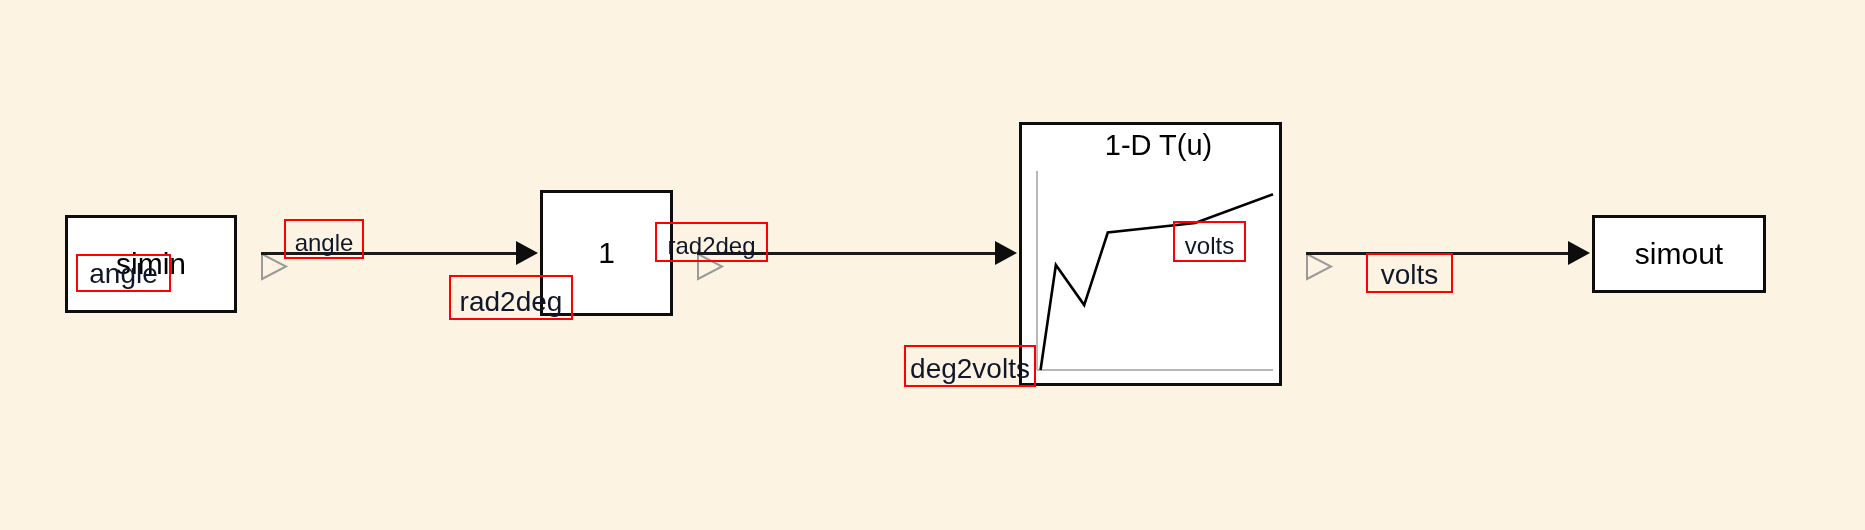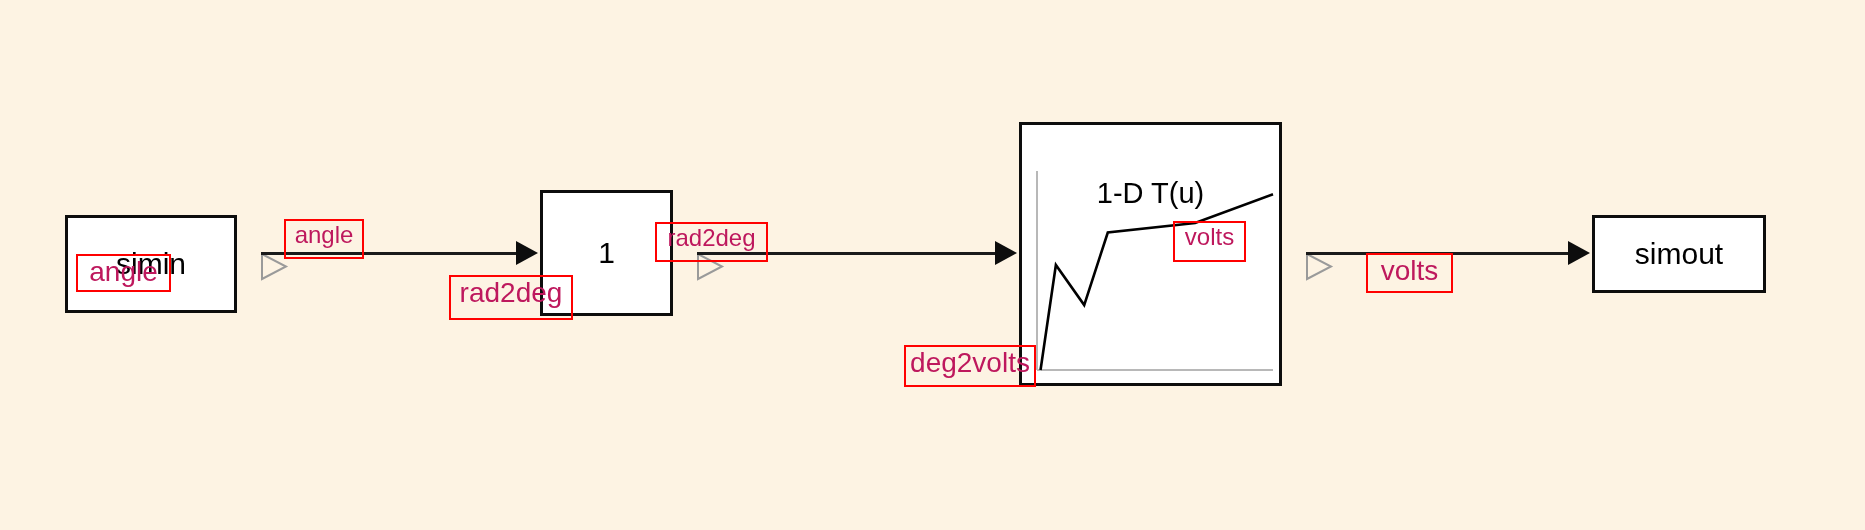--- a/index.html
+++ b/index.html
@@ -52,28 +52,27 @@
     display: block;
   }
   #block-simout {
     left: 1592px; top: 215px; width: 174px; height: 78px;
   }
 
   
   .lut-title {
     position: absolute;
     top: 4px;
-    left: 0;
+    left: 8px;
     width: 100%;
     text-align: center;
     font-size: 29px;
     font-family: "Liberation Sans", sans-serif;
     color: #000;
     white-space: nowrap;
-    margin-top: 48px;
   }
   .lut-plot {
     position: absolute;
     top: 46px;
     left: 6px;
     width: 250px;
     height: 206px;
   }
 
   
@@ -101,23 +100,23 @@
   }
   .outport svg { display: block; overflow: visible; }
 
   
   .tagbox {
     position: absolute;
     border: 2px solid #ff0000;
     background: transparent;
     box-sizing: border-box;
     display: flex;
-    align-items: flex-start;
+    align-items: flex-end;
     justify-content: center;
-    color: #be185d;
+    color: #0f172a;
     font-family: "Liberation Sans", sans-serif;
     white-space: nowrap;
   }
   .tag-block  { font-size: 28px; }
   .tag-signal { font-size: 24px; }
 
   #tag-simin-name   { left: 76px;  top: 254px; width: 95px;  height: 38px; }
   #tag-gain-name    { left: 449px; top: 275px; width: 124px; height: 45px; }
   #tag-lut-name     { left: 904px; top: 329px; width: 132px; height: 42px; margin-top: 16px; }
   #tag-simout-name  { left: 1366px; top: 253px; width: 87px; height: 40px; }

